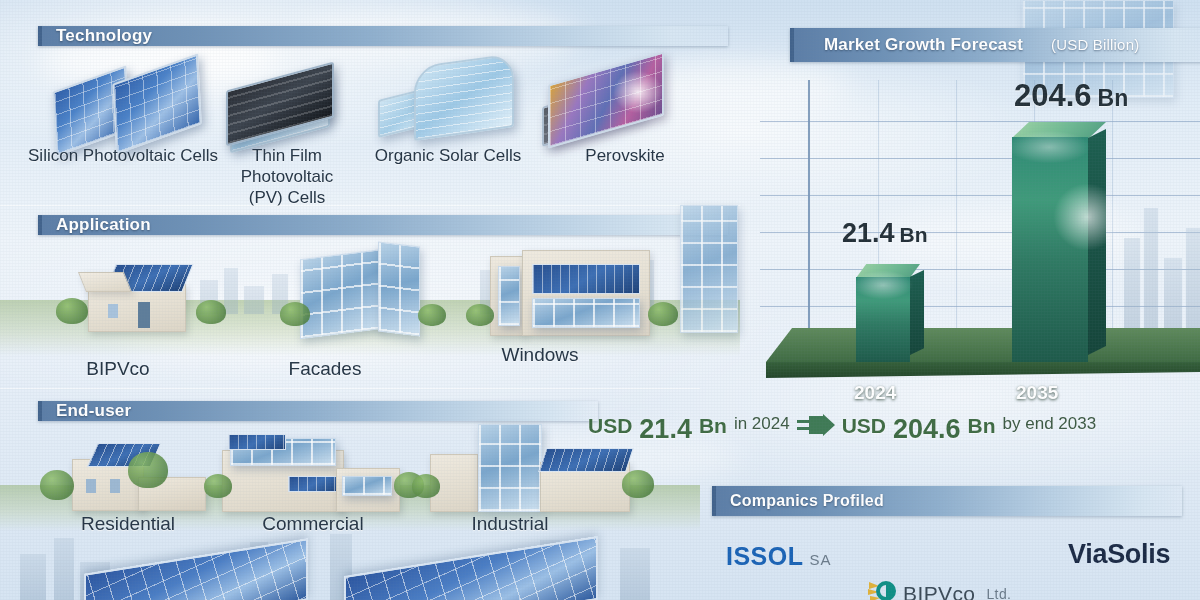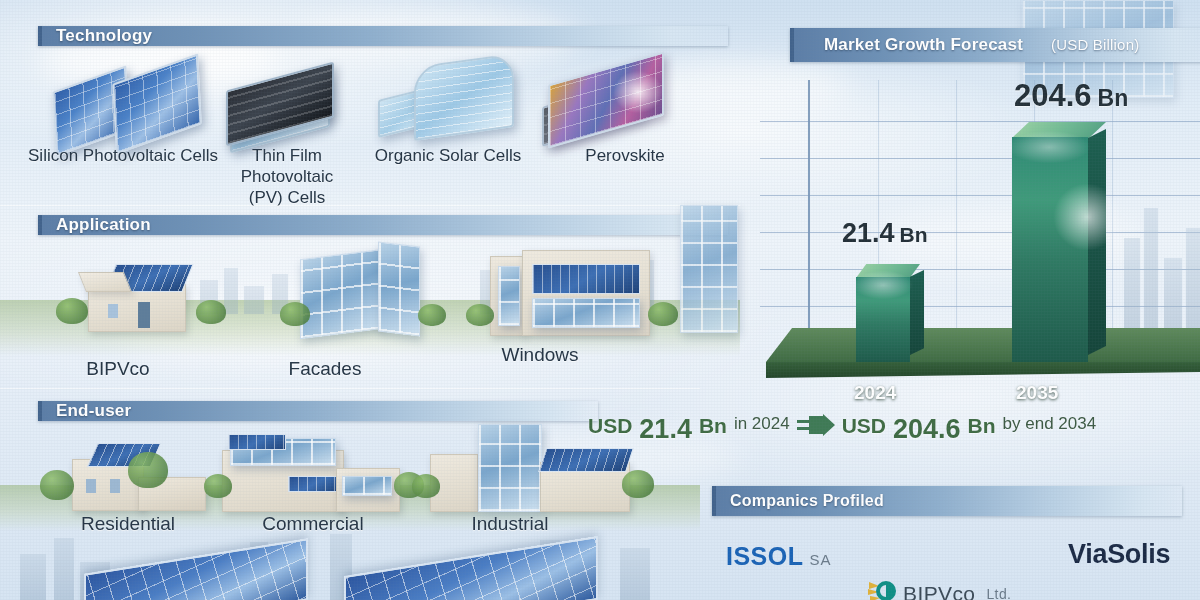--- a/index.html
+++ b/index.html
@@ -372,21 +372,21 @@
     <span class="arrow-ico">
       <svg viewBox="0 0 38 22" width="38" height="22" aria-hidden="true">
         <path d="M0 6 h12 v3 H0 z" fill="#3f7a55"></path>
         <path d="M0 13 h12 v3 H0 z" fill="#3f7a55"></path>
         <path d="M12 2 h14 v-2 l12 11 -12 11 v-2 H12 z" fill="#3f7a55"></path>
       </svg>
     </span>
     <span class="mid">USD</span>
     <span class="big">204.6</span>
     <span class="mid">Bn</span>
-    <span class="sm">by end 2034</span>
+    <span class="sm">by end 2033</span>
   </div>
 
   <div class="banner" style="left:712px;top:486px;width:470px;height:30px;">
     <span style="font-size:16px;">Companics Profiled</span>
   </div>
 
   <div class="logo issol" style="left:726px;top:542px;">
     <span>ISSOL</span><span class="sa">SA</span>
   </div>
 

